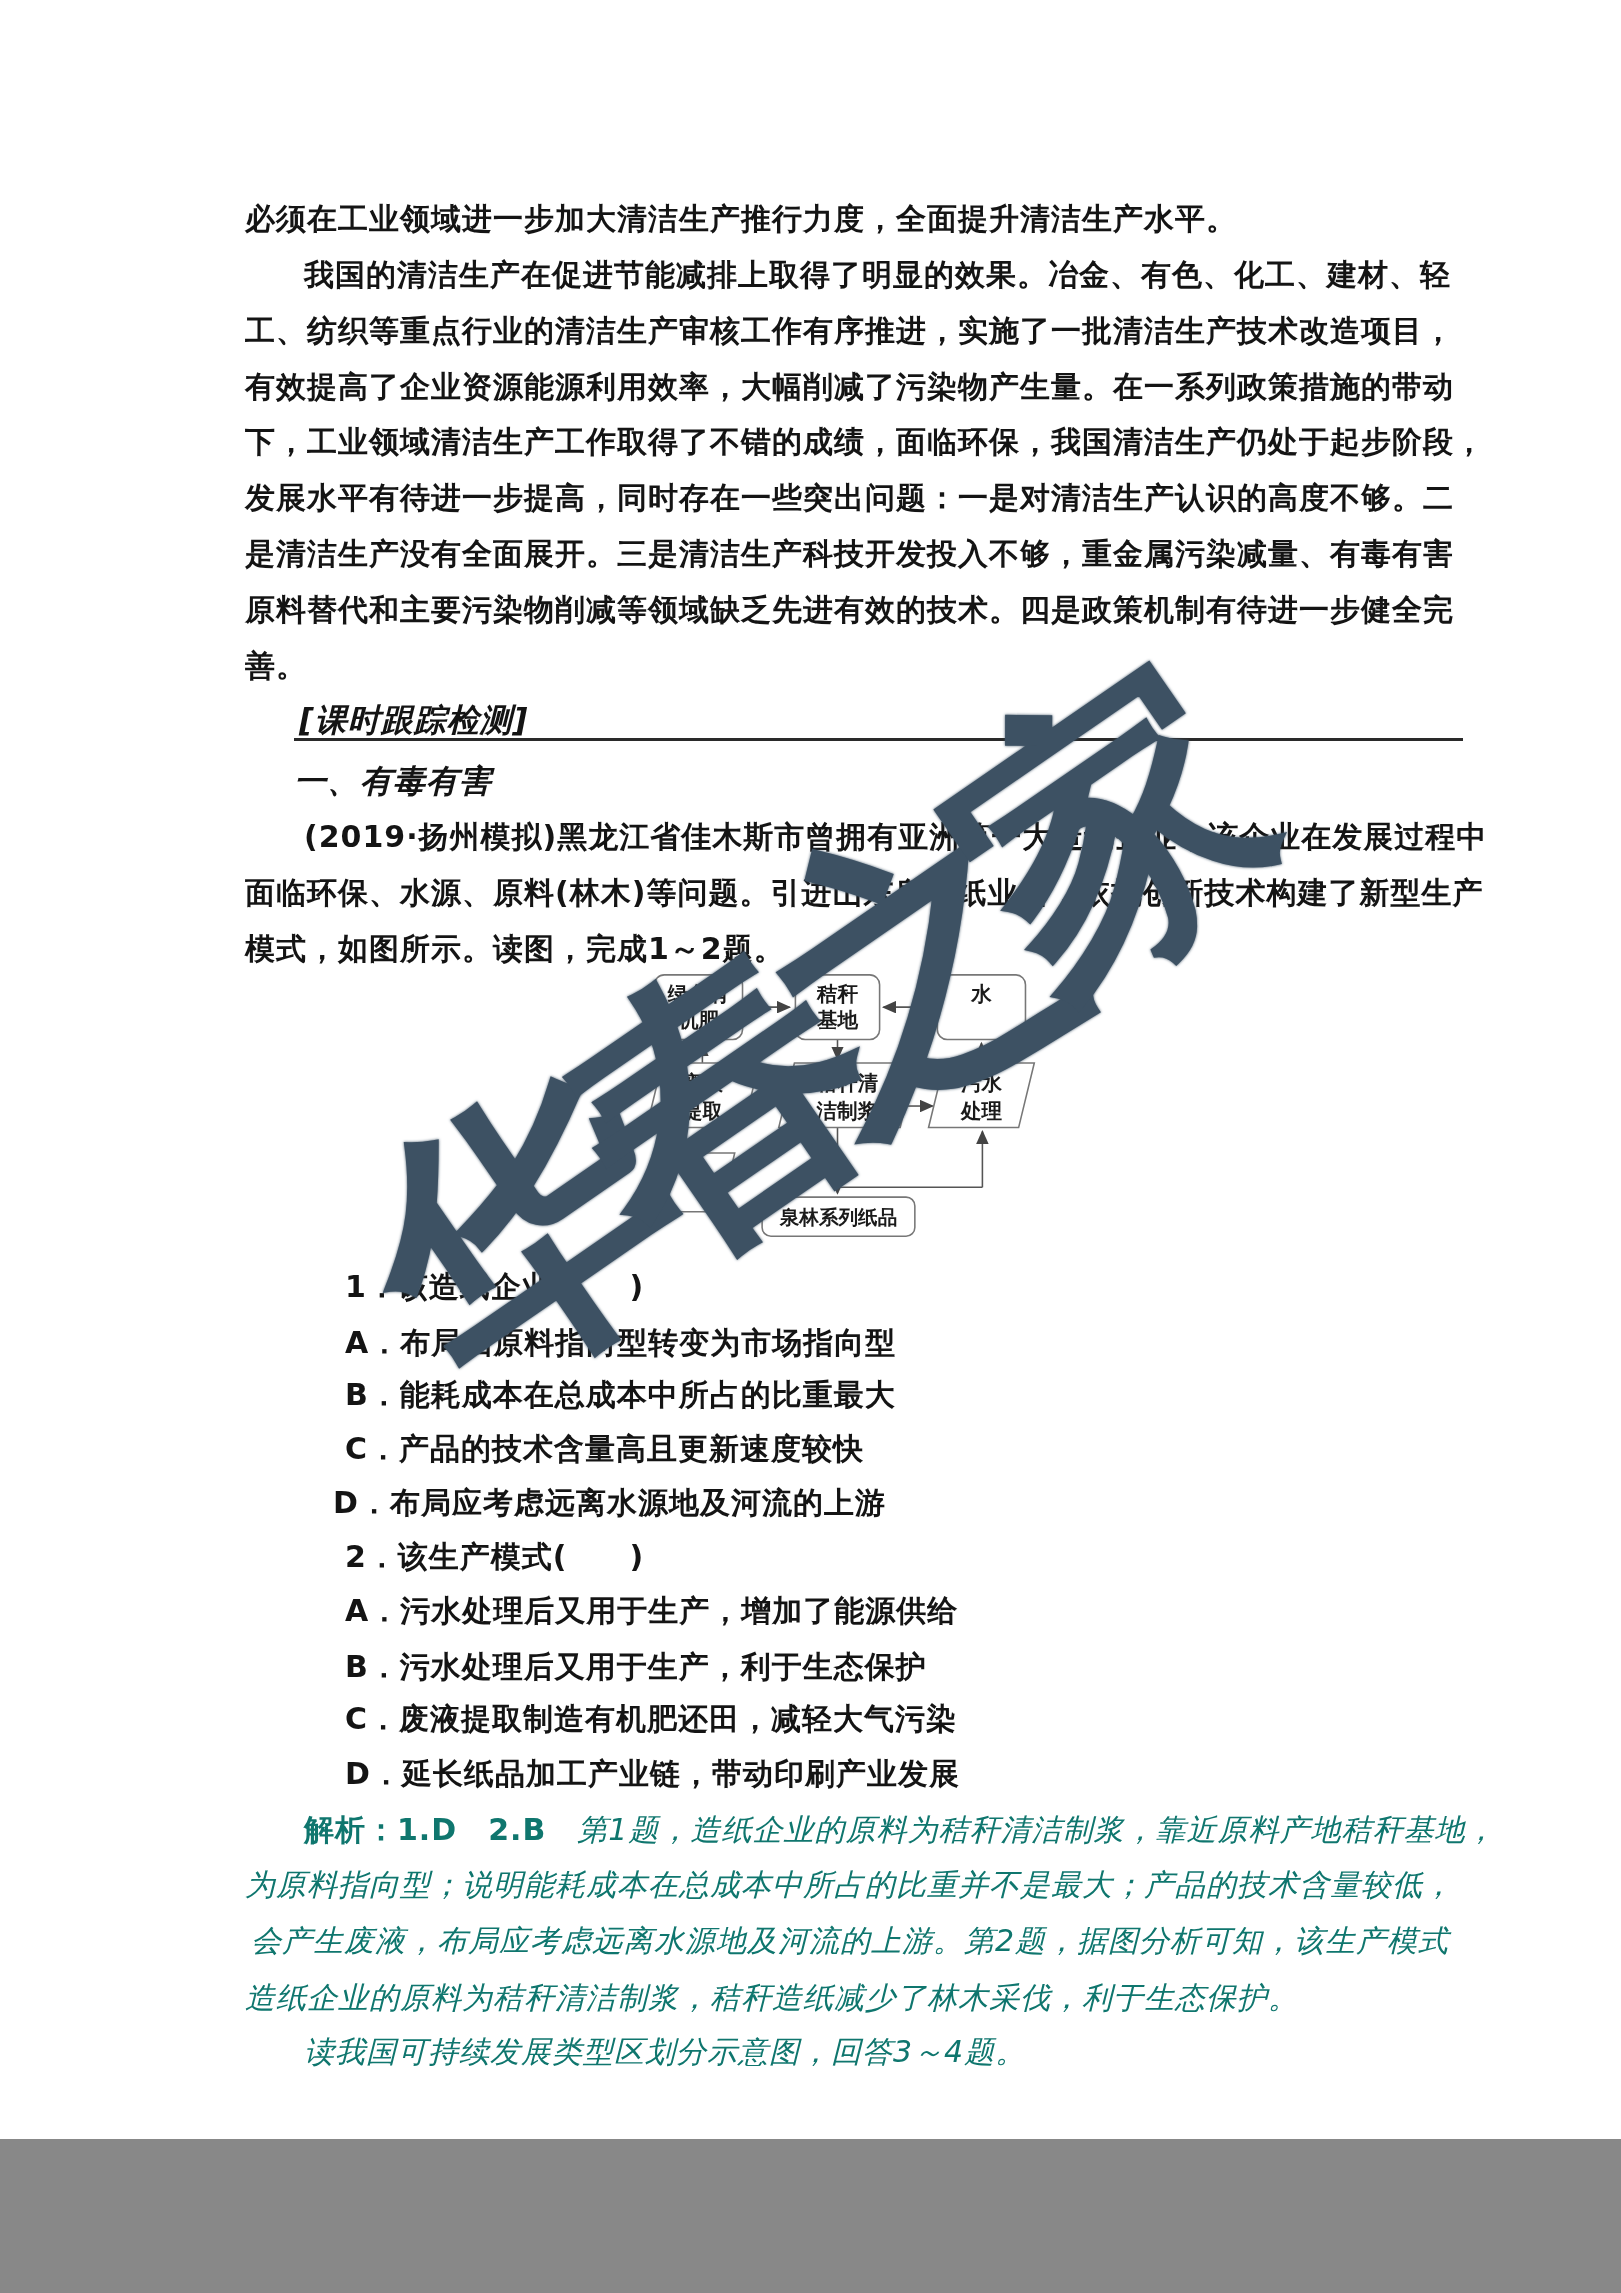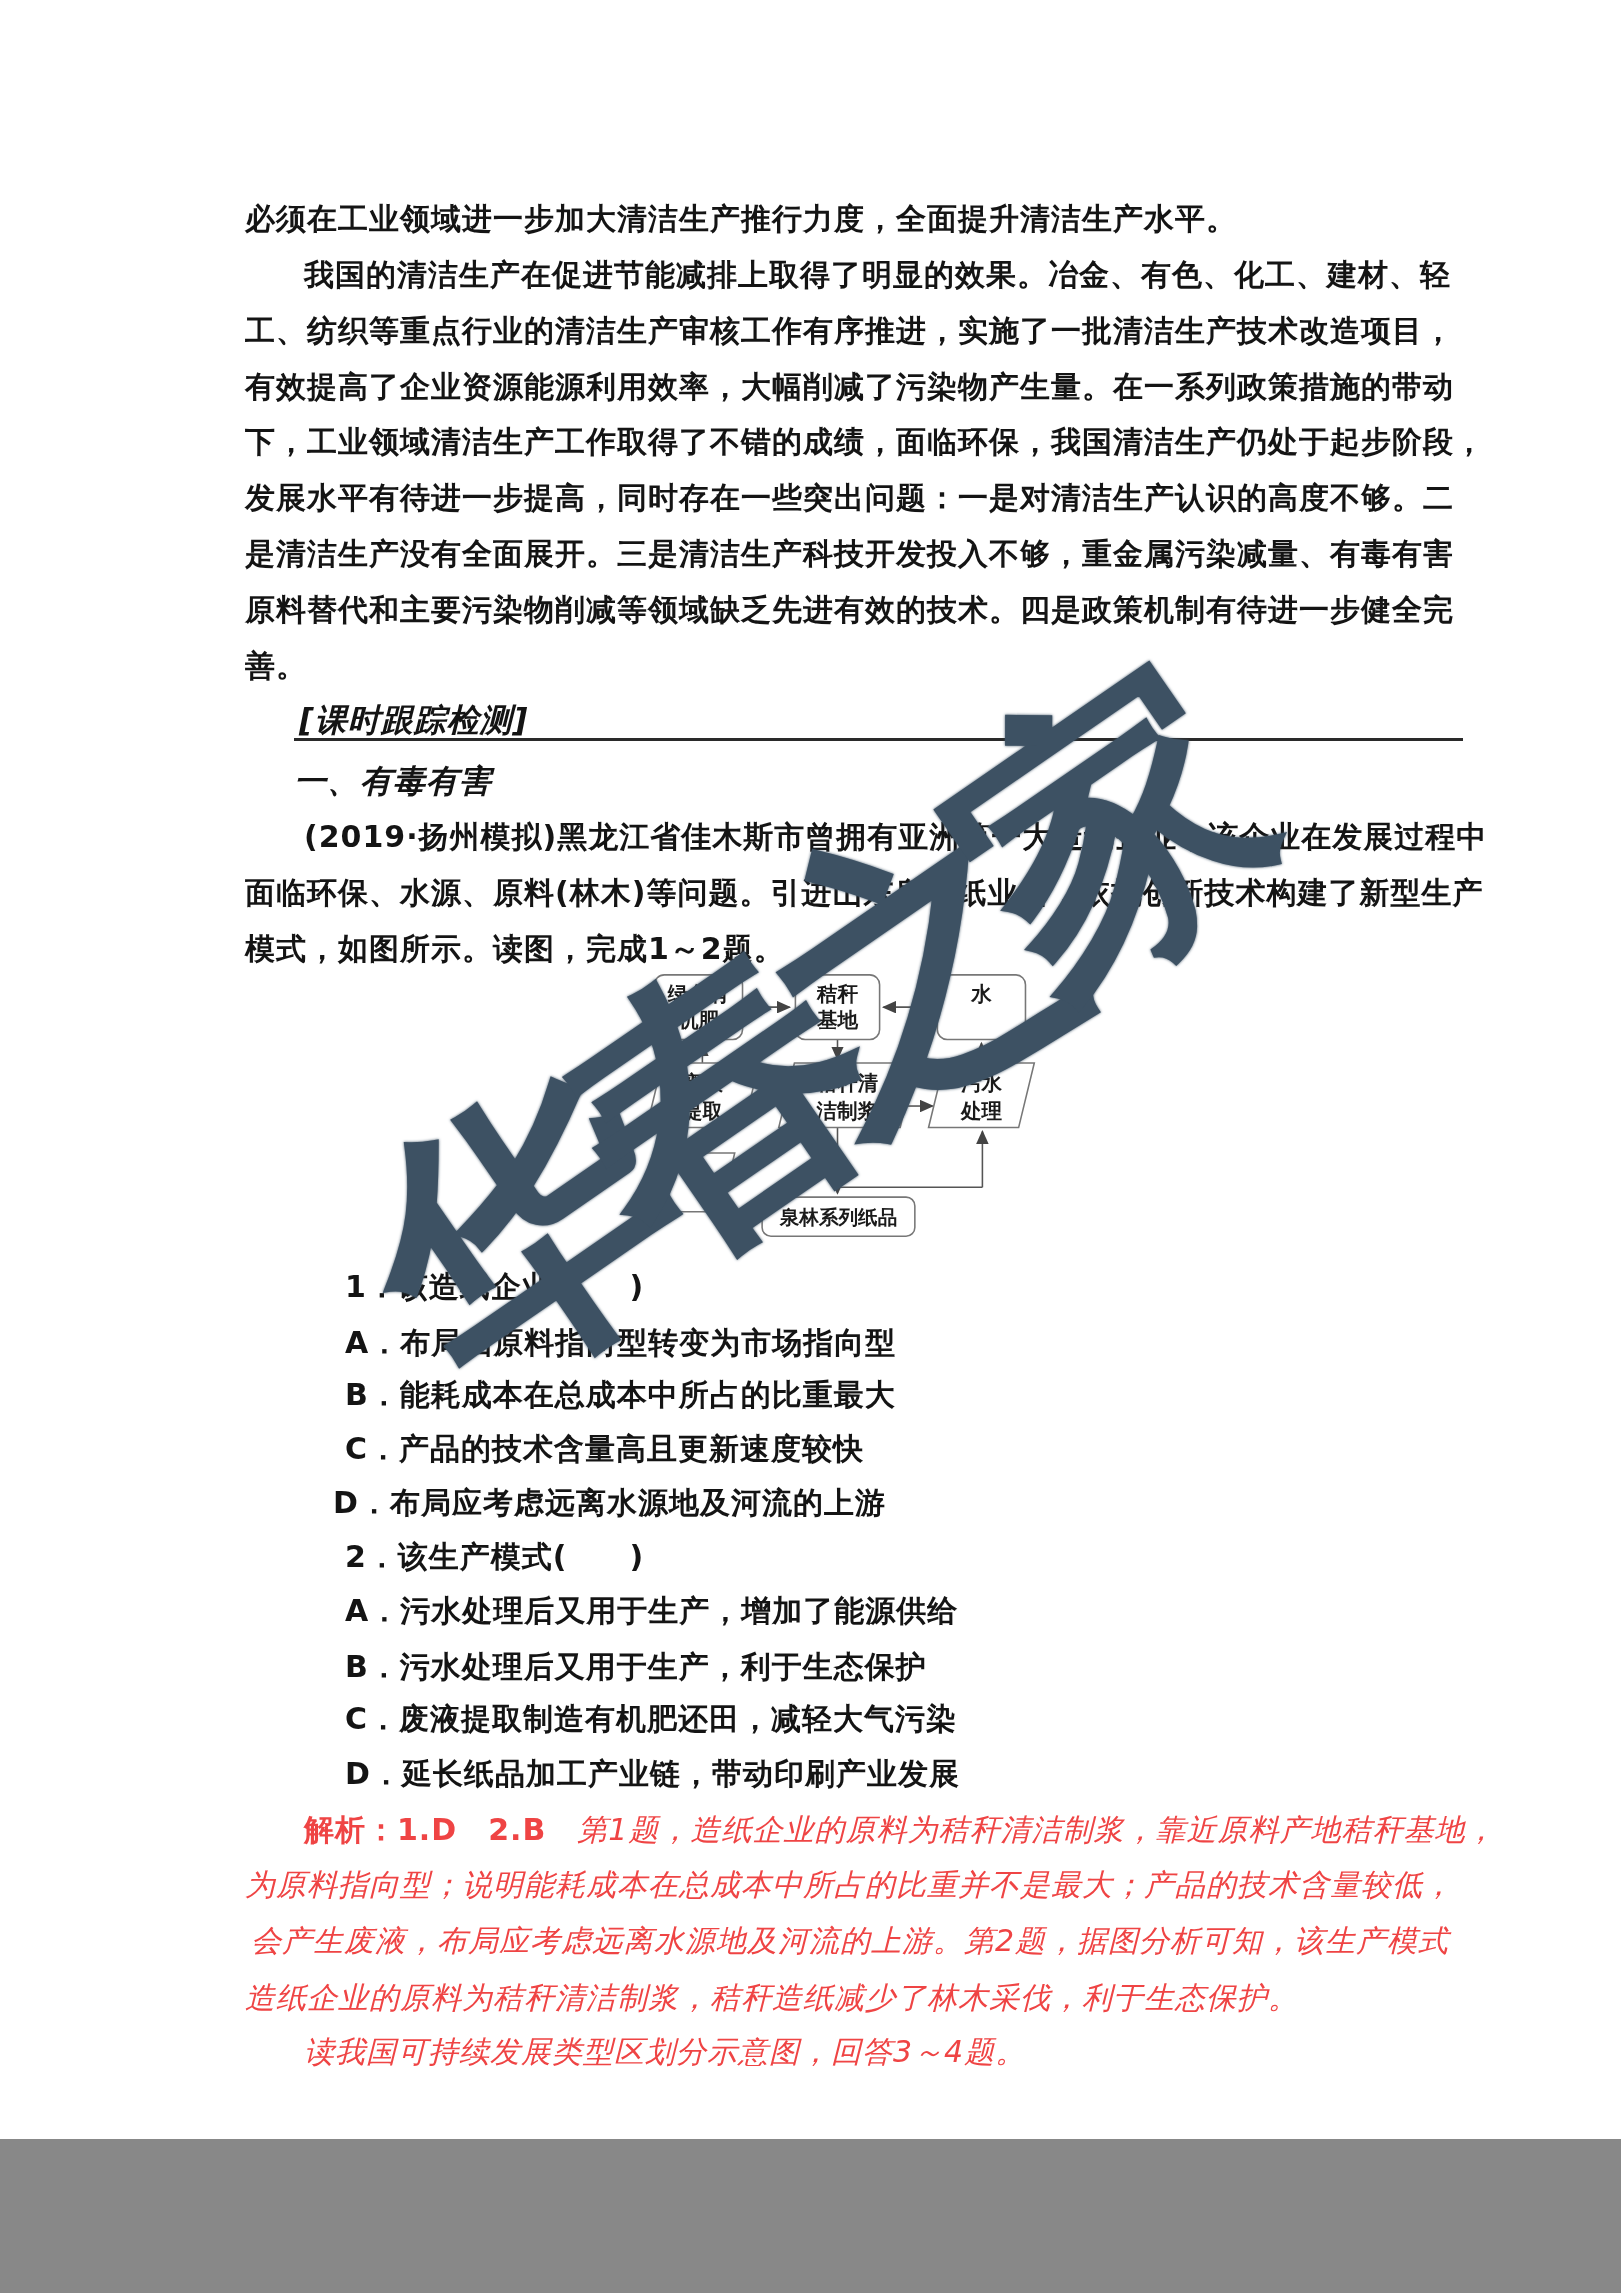--- a/index.html
+++ b/index.html
@@ -14,21 +14,21 @@
     position:absolute;
     white-space:nowrap;
     font-size:30px;
     line-height:39px;
     font-weight:600;
     color:#141414;
     letter-spacing:1px;
   }
   .opt{font-weight:700;margin-left:41px;}
   .hdr{font-weight:800;font-size:32px;font-style:italic;}
-  .kai{font-style:italic;font-weight:500;color:#ef4444;}
+  .kai{font-style:italic;font-weight:500;color:#0f766e;}
   .ansbold{font-style:normal;font-weight:800;}
   #rule{
     position:absolute;left:294px;top:738px;width:1169px;height:2.9px;
     background:#2a2a2a;
   }
   #watermark{
     position:absolute;left:821px;top:1034px;
     transform:translate(-50%,-50%) rotate(-34.6deg);
     font-size:294px;font-weight:900;white-space:nowrap;
     letter-spacing:-57px;padding-right:57px;

